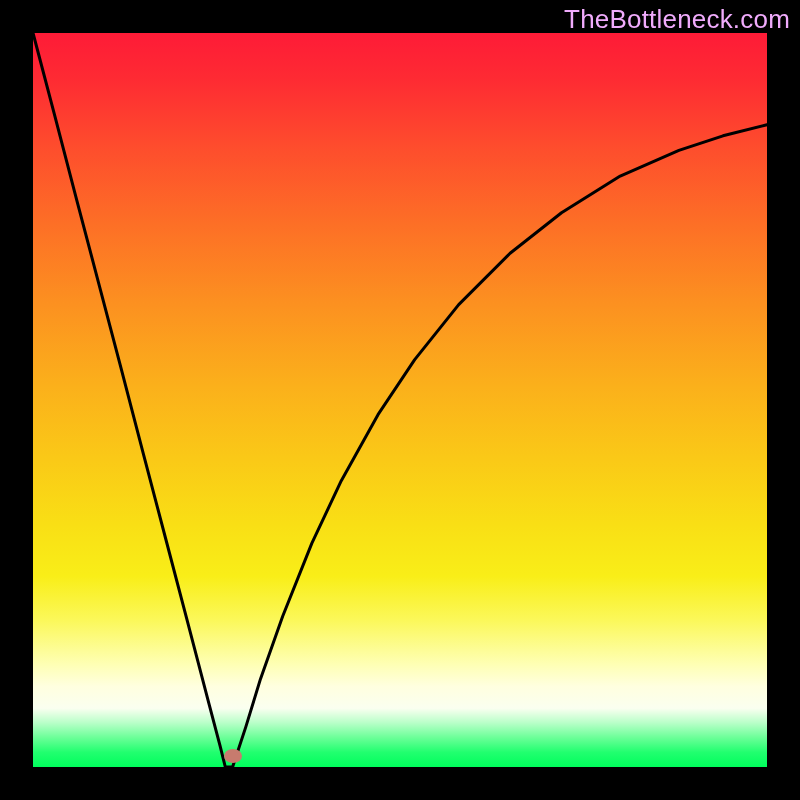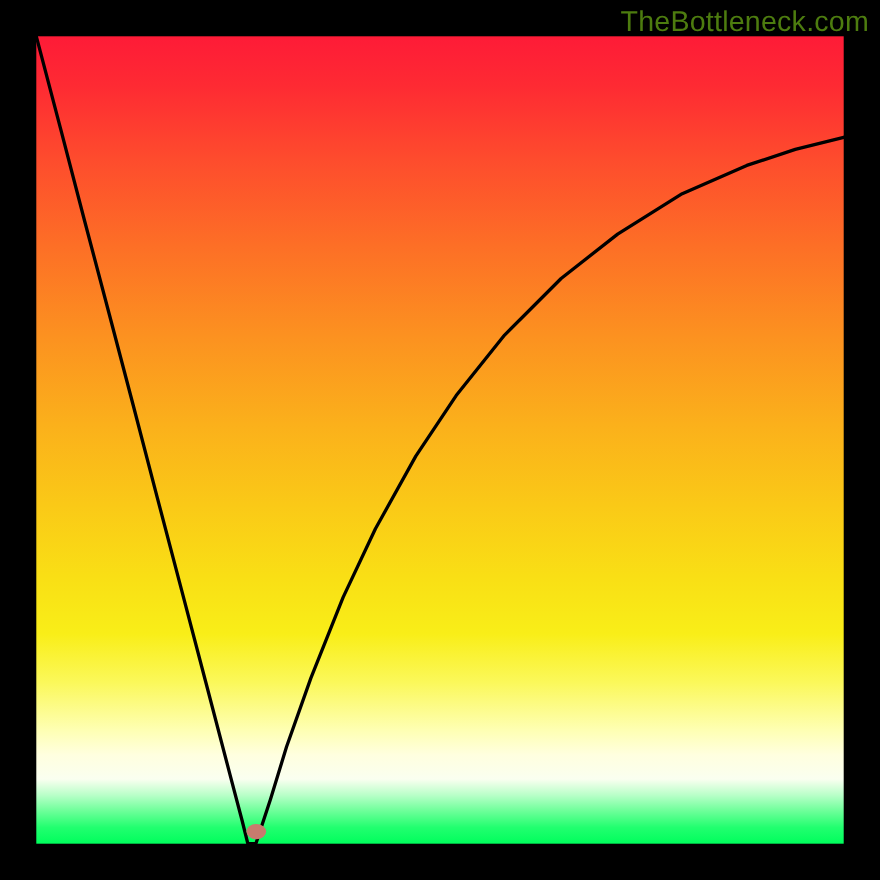--- a/index.html
+++ b/index.html
@@ -13,21 +13,21 @@
   .frame {
     position: relative;
     width: 800px;
     height: 800px;
     background: #000;
   }
   .attribution {
     position: absolute;
     top: 4px;
     right: 10px;
-    color: #4d7c0f;
+    color: #f0abfc;
     font-size: 26px;
     font-weight: 400;
     letter-spacing: 0.2px;
   }
   .plot {
     position: absolute;
     left: 33px;
     top: 33px;
     width: 734px;
     height: 734px;

